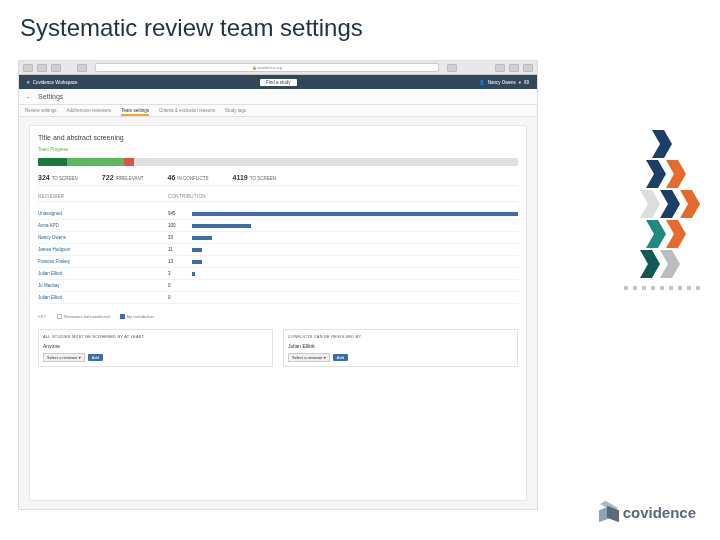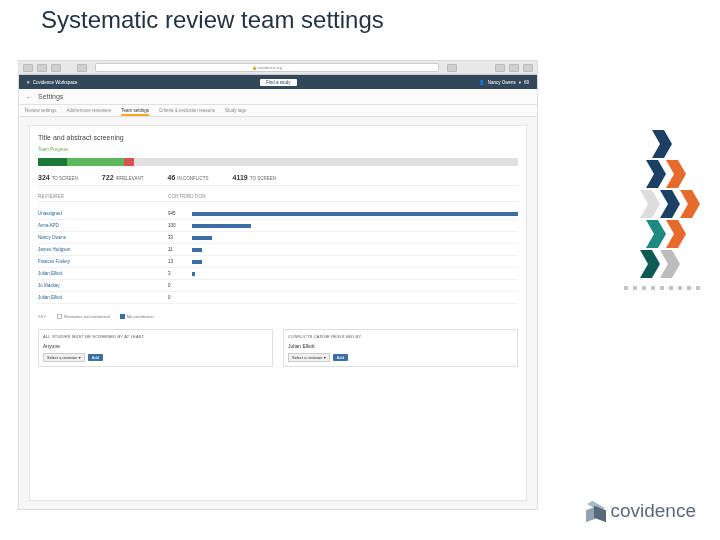--- a/index.html
+++ b/index.html
@@ -1,17 +1,17 @@
 <!DOCTYPE html>
 <html><head>
 <meta charset="utf-8">
 <style>
   * { box-sizing: border-box; margin: 0; padding: 0; }
   body { width: 720px; height: 540px; background: #fff; font-family: Arial, Helvetica, sans-serif; position: relative; overflow: hidden; }
-  .slide-title { font-size: 24px; color: #223344; padding: 6px 20px 10px; font-weight: 400; margin-left: 21px; }
+  .slide-title { font-size: 24px; color: #223344; padding: 14px 20px 10px; font-weight: 400; }
   .screenshot {
     position: absolute; left: 18px; top: 60px; width: 520px; height: 450px;
     background: #f5f5f5; border: 1px solid #ddd; font-size: 5px; color: #333;
     display: flex; flex-direction: column;
   }
   .browser-bar { height: 14px; background: #e8e8e8; display: flex; align-items: center; padding: 0 4px; gap: 4px; border-bottom: 1px solid #ccc; }
   .bb-btn { width: 10px; height: 8px; background: #d0d0d0; border: 1px solid #bbb; border-radius: 1px; }
   .url-bar { flex: 1; height: 9px; background: #fff; border: 1px solid #ccc; border-radius: 2px; margin: 0 4px; display: flex; align-items: center; justify-content: center; font-size: 4px; color: #888; }
   .bb-icon { width: 10px; height: 8px; background: #d0d0d0; border: 1px solid #bbb; border-radius: 1px; }
   .app-header { height: 14px; background: #33475b; display: flex; align-items: center; justify-content: space-between; padding: 0 8px; color: #fff; font-size: 4.5px; }
@@ -62,21 +62,21 @@
   .chev-shape { position: absolute; width: 100%; height: 100%; clip-path: polygon(0 0, 60% 0, 100% 50%, 60% 100%, 0 100%, 40% 50%); }
   .c-navy { background: #1c3f66; }
   .c-orange { background: #e56a2b; }
   .c-teal { background: #1e8a82; }
   .c-dkteal { background: #0f5a55; }
   .c-gray { background: #bcbcbc; }
   .dots { position: absolute; right: 20px; top: 286px; display: flex; gap: 5px; }
   .dots span { width: 4px; height: 4px; background: #c4c4c4; display: inline-block; }
 
   
-  .footer-logo { position: absolute; right: 24px; bottom: 18px; display: flex; align-items: flex-end; gap: 6px; color: #5a6a7a; font-size: 19px; font-weight: 400; }
+  .footer-logo { position: absolute; right: 24px; bottom: 18px; display: flex; align-items: flex-start; gap: 6px; color: #5a6a7a; font-size: 15px; font-weight: 700; }
   .logo-cube { width: 18px; height: 18px; position: relative; }
   .logo-cube .face1 { position: absolute; width: 12px; height: 12px; background: #8fa3b3; transform: skewY(-20deg); top: 4px; left: 0; }
   .logo-cube .face2 { position: absolute; width: 12px; height: 12px; background: #5a6a7a; transform: skewY(20deg); top: 4px; left: 8px; }
   .logo-cube .top { position: absolute; width: 14px; height: 6px; background: #aab9c6; transform: rotate(45deg) skew(-15deg,-15deg); top: -1px; left: 3px; }
 </style>
 </head>
 <body>
 
 <div class="slide-title">Systematic review team settings</div>
 

